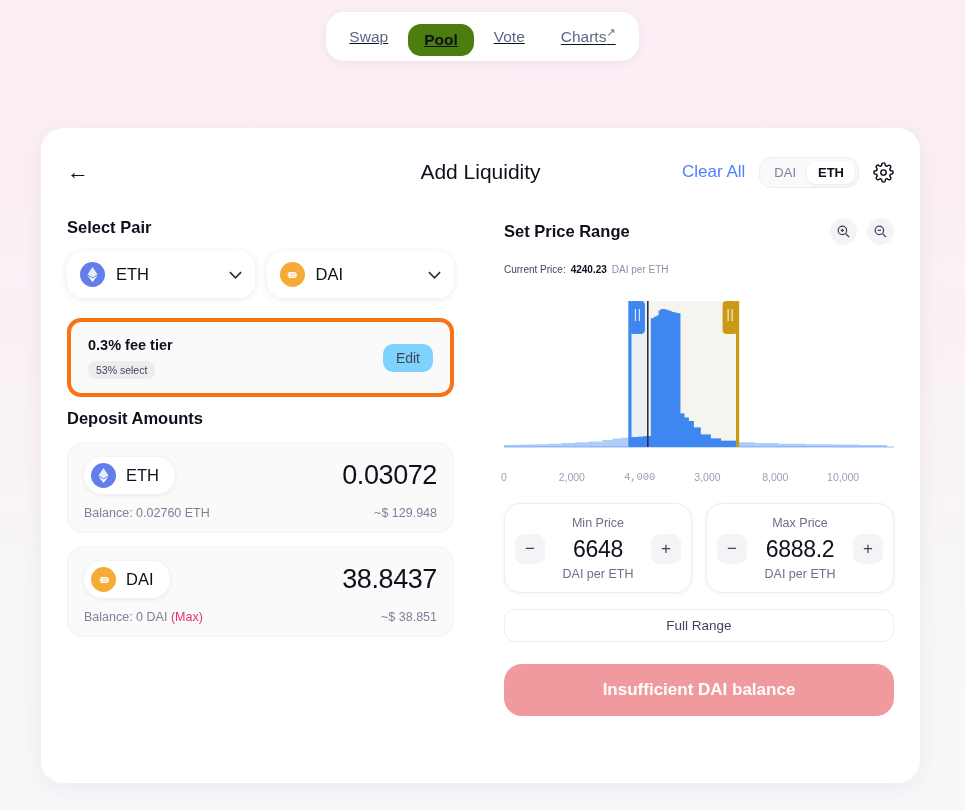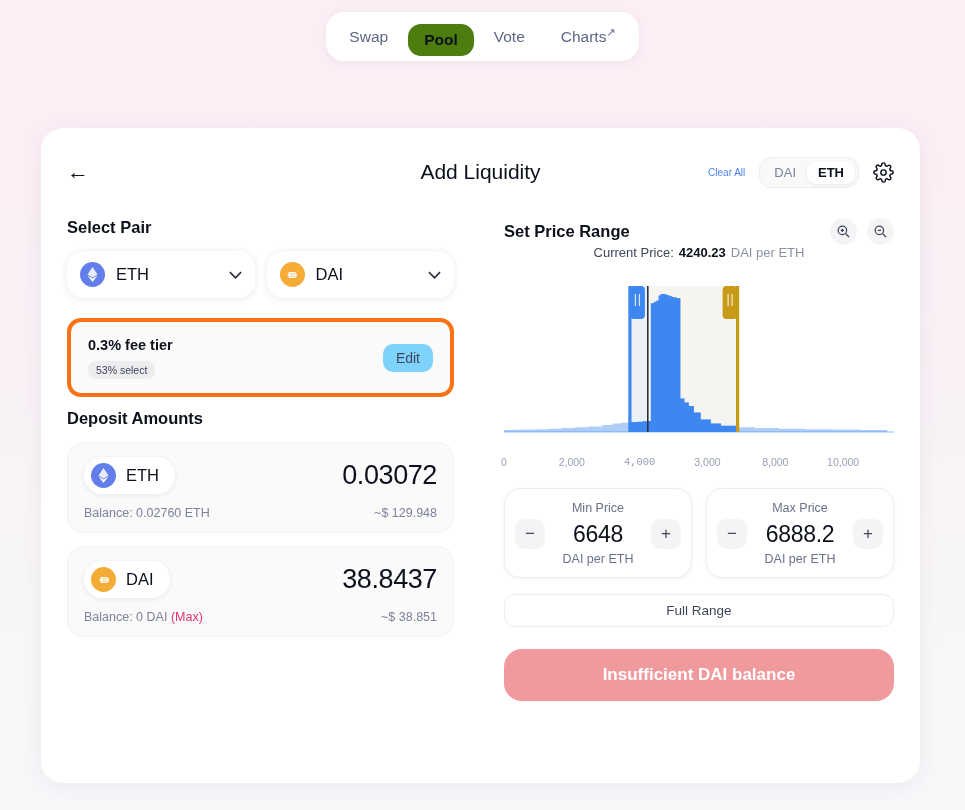--- a/index.html
+++ b/index.html
@@ -12,20 +12,21 @@
     overflow: hidden;
     position: relative;
     color: #0d111c;
   }
 
   
   .nav-wrap {
     display: flex;
     justify-content: center;
     padding-top: 12px;
+    text-decoration: underline;
   }
   .nav {
     display: flex;
     align-items: center;
     gap: 4px;
     background: #ffffff;
     border-radius: 18px;
     padding: 5px 7px;
     box-shadow: 0 2px 10px rgba(80, 40, 70, 0.06);
   }
@@ -81,21 +82,21 @@
   }
   .header-right {
     margin-left: auto;
     display: flex;
     align-items: center;
     gap: 14px;
     z-index: 2;
   }
   .clear-all {
     color: #4c82fb;
-    font-size: 10px;
+    font-size: 17px;
     cursor: pointer;
   }
   .token-toggle {
     display: flex;
     background: #f9f9fa;
     border: 1px solid #ededf0;
     border-radius: 12px;
     padding: 3px;
   }
   .token-toggle div {
@@ -223,22 +224,23 @@
   .range-head { display: flex; align-items: center; }
   .zoom-btns { margin-left: auto; display: flex; gap: 10px; }
   .zbtn {
     width: 27px; height: 27px;
     border-radius: 50%;
     background: #f4f4f6;
     display: flex; align-items: center; justify-content: center;
     cursor: pointer;
   }
   .current-price {
-    text-align: center;
-    font-size: 13px;
+    text-align: left;
+    font-size: 10px;
+    margin-top: 19px;
     color: #40455a;
   }
   .current-price .cp-label { color: #40455a; }
   .current-price .cp-val { font-weight: 600; color: #0d111c; margin: 0 5px; }
   .current-price .cp-unit { color: #8b90a4; }
 
   
   .chart-box {
     position: relative;
     height: 180px;

